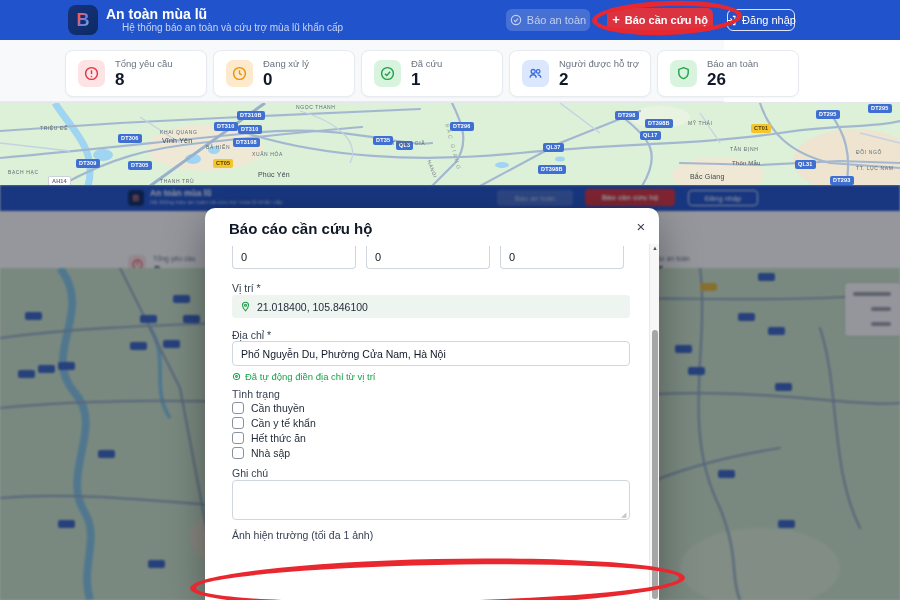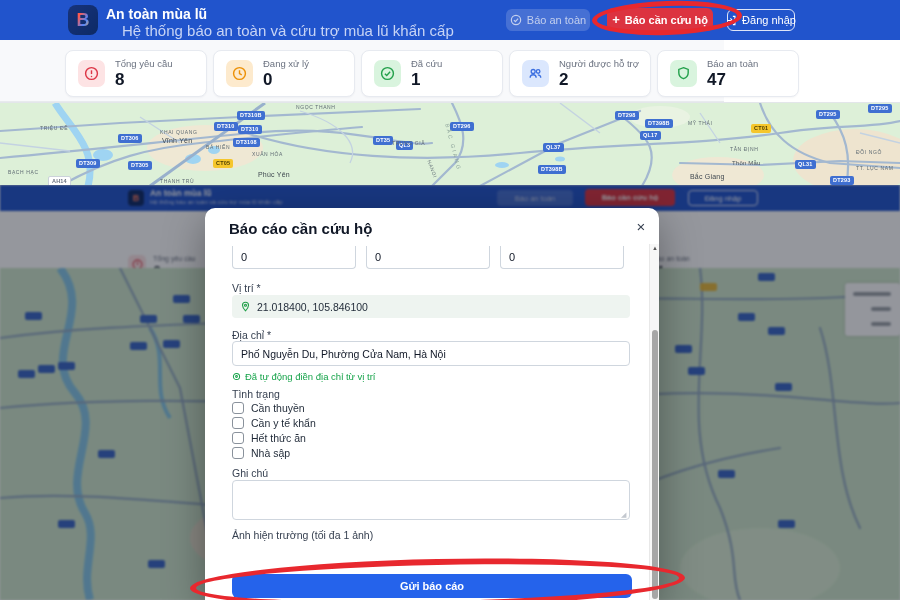--- a/index.html
+++ b/index.html
@@ -9,21 +9,21 @@
 
   
   .hdr { left:0; top:0; width:900px; height:40px; background:#2154cc; }
   .logo { left:68px; top:5px; width:30px; height:30px; border-radius:8px;
           background:#0d2a66; color:#fff; display:flex; align-items:center; justify-content:center;
           font-weight:bold; font-size:16px;
           background-image:linear-gradient(135deg,#17337a 0%,#0d2a66 100%); }
   .logo span { background:linear-gradient(120deg,#ff5a4e 20%,#4f86ff 60%,#ffb03a 95%);
           -webkit-background-clip:text; background-clip:text; color:transparent; font-size:18px; }
   .hdr-title { left:106px; top:6px; color:#fff; font-size:14px; font-weight:bold; }
-  .hdr-sub   { left:106px; top:22px; color:#c7d4f5; font-size:15px;padding-left:16px; }
+  .hdr-sub   { left:106px; top:22px; color:#c7d4f5; font-size:10px;padding-left:16px; }
   .btn { display:flex; align-items:center; justify-content:center; gap:5px; border-radius:6px;
          font-size:11px; cursor:pointer; white-space:nowrap; }
   .btn-safe  { left:506px; top:9px; width:84px; height:22px; background:rgba(255,255,255,.17); color:#c3cfee; }
   .btn-rescue{ left:607px; top:8px; width:106px; height:23px; background:#dc3340; color:#fff; font-weight:bold; }
   .btn-login { left:727px; top:9px; width:68px; height:22px; border:1px solid rgba(255,255,255,.85); color:#fff; }
   .plus { font-size:13px; font-weight:bold; line-height:1; }
 
   
   .stats { left:0; top:40px; width:724px; height:62px; background:#f8f9fb; border-bottom:1px solid #e8eaee; }
   .card { top:10px; width:142px; height:47px; background:#fff; border:1px solid #e7eaf0;
@@ -196,21 +196,21 @@
       </div>
   </div>
   <div class="abs card" style="left:657px">
     <div class="ic ic-grn">
       <svg width="15" height="15" viewBox="0 0 16 16" fill="none" stroke="currentColor" stroke-width="1.5">
           <path d="M8 1.8l5 1.8v3.5c0 3.3-2.2 5.4-5 6.4-2.8-1-5-3.1-5-6.4V3.6z"></path>
         </svg>
     </div>
     <div>
         <div class="lb">Báo an toàn</div>
-         <div class="vl">47</div>
+         <div class="vl">26</div>
       </div>
   </div>
 </div>
 
 <div class="abs map">
   <svg width="900" height="83" viewBox="0 0 900 83">
     <rect width="900" height="83" fill="#ddf0d8"></rect>
     <ellipse cx="205" cy="45" rx="58" ry="23" fill="#efe8d4"></ellipse>
     <ellipse cx="855" cy="58" rx="62" ry="32" fill="#eee4cf"></ellipse>
     <ellipse cx="718" cy="72" rx="46" ry="18" fill="#efe8d4"></ellipse>
@@ -412,21 +412,20 @@
       <span class="cbbox"></span>
         <span class="cblb">Nhà sập</span>
     </div>
 
     <div class="abs flabel" style="top:259px">Ghi chú</div>
     <textarea class="abs notearea" style=""></textarea>
     <span class="abs resize-glyph">◢</span>
 
     <div class="abs flabel" style="top:321px">Ảnh hiện trường (tối đa 1 ảnh)</div>
 
-    <div class="abs submit">Gửi báo cáo</div>
 
     <div class="abs sbar">
       <div class="abs sarrow">▲</div>
       <div class="abs sthumb"></div>
     </div>
   </div>
 </div>
 
 <div class="abs ann ann1"></div>
 <div class="abs ann ann2"></div>

